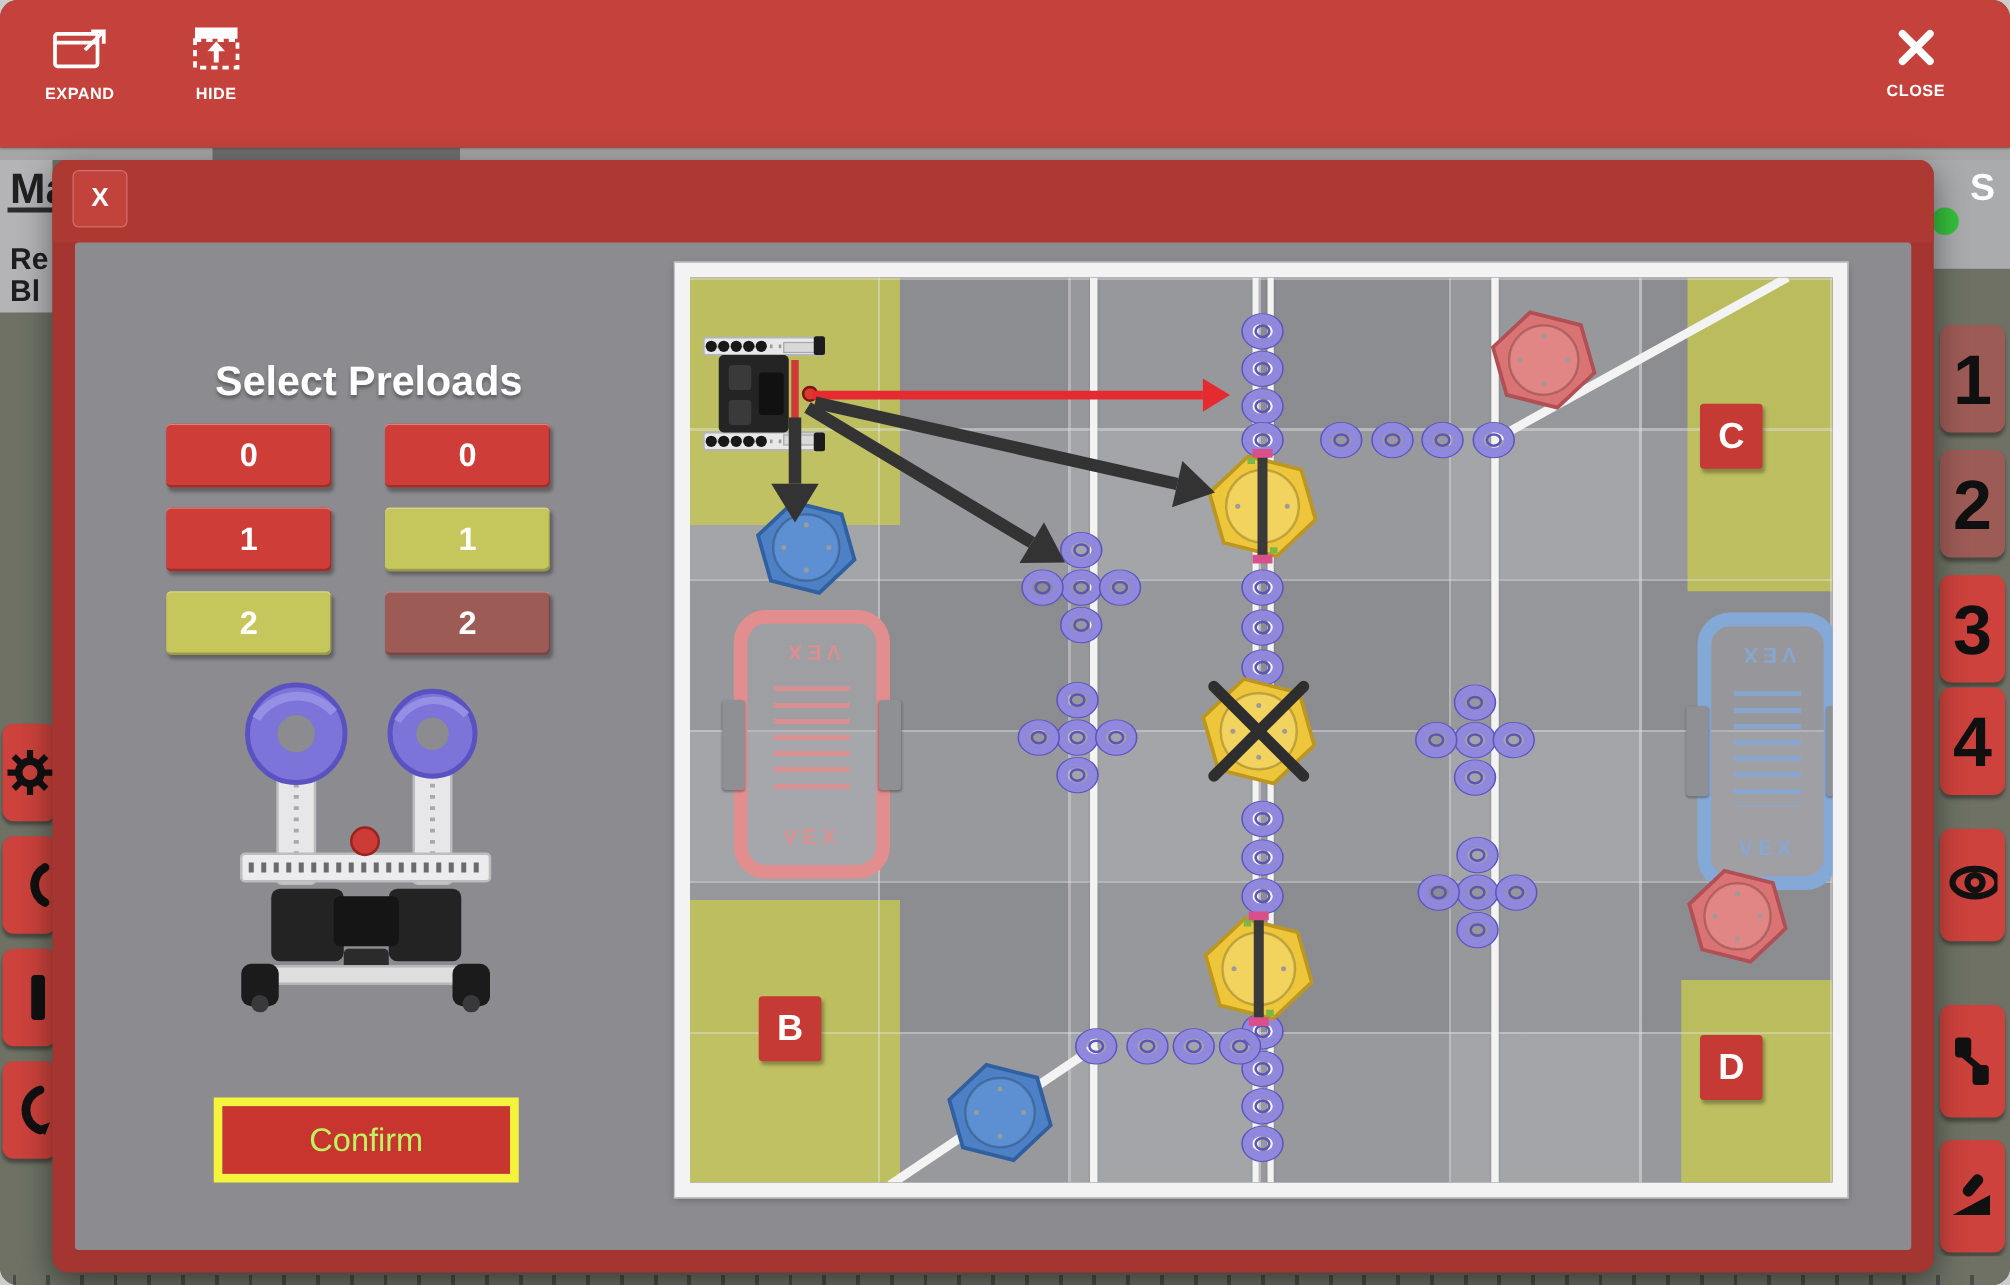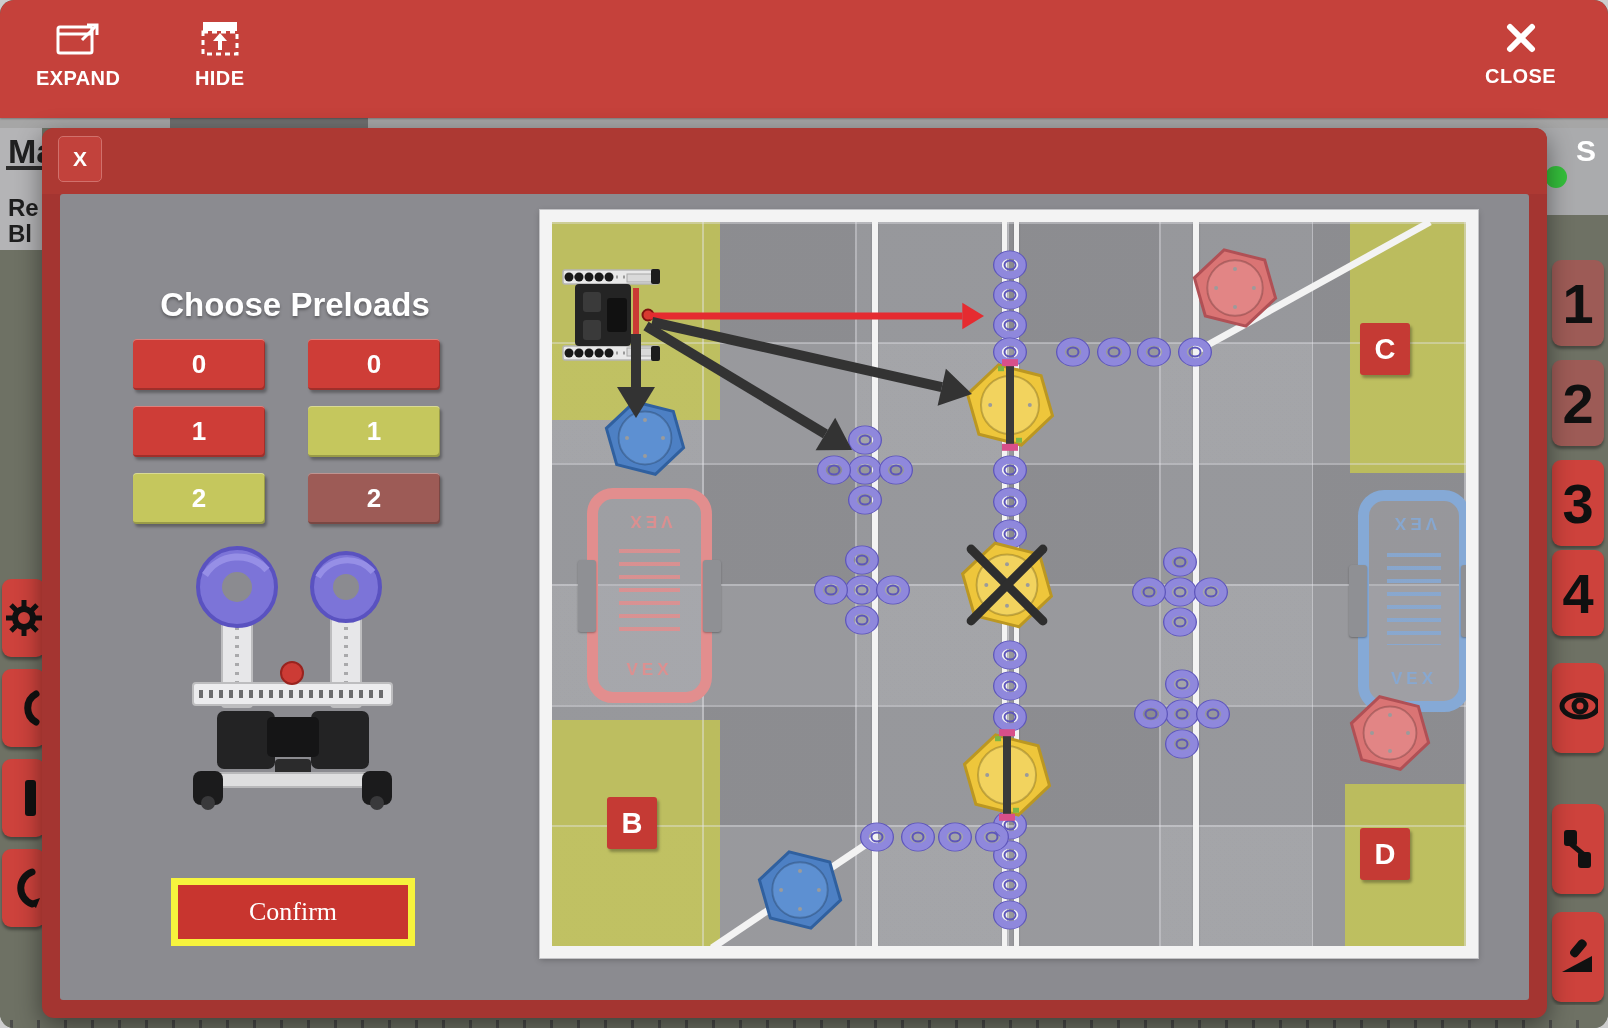--- a/index.html
+++ b/index.html
@@ -3,22 +3,22 @@
 <meta charset="utf-8">
 <style>
   html{background:#cdcdcd;}
   body{margin:0;font-family:"Liberation Sans",sans-serif;-webkit-font-smoothing:antialiased;}
   .screen{position:relative;width:1608px;height:1028px;overflow:hidden;border-radius:14px;background:#6e7164;}
 
   
   .topbar{position:absolute;left:0;top:0;width:1608px;height:118px;background:#c5413b;z-index:5;
           border-radius:14px 14px 0 0;box-shadow:0 1px 2px rgba(0,0,0,.25);}
   .tb-btn{position:absolute;top:20px;display:flex;flex-direction:column;align-items:center;gap:9px;
-          color:#fff;font-size:20px;font-weight:800;letter-spacing:.4px;cursor:pointer;}
-  .tb-expand{left:36px;} .tb-hide{left:152px;margin-left:43px;} .tb-close{right:52px;}
+          color:#fff;font-size:13px;font-weight:800;letter-spacing:.4px;cursor:pointer;}
+  .tb-expand{left:36px;} .tb-hide{left:152px;} .tb-close{right:52px;}
   .tb-btn svg{display:block;}
   .bg-strip{position:absolute;left:0;top:118px;width:1608px;height:10px;background:#a6a6a6;z-index:1;}
   .bg-strip-dark{position:absolute;left:170px;top:0;width:198px;height:10px;background:#6f6f6f;}
   .bg-left-band{position:absolute;left:0;top:128px;width:42px;height:122px;background:#b4b4b6;z-index:1;overflow:hidden;}
   .bg-tab{position:absolute;left:8px;top:4px;font-size:34px;font-weight:800;color:#202020;}
   .bg-tab-underline{position:absolute;left:6px;top:38px;width:44px;height:4px;background:#2c2c2c;}
   .bg-word1{position:absolute;left:8px;top:66px;font-size:24px;font-weight:800;color:#1e1e1e;}
   .bg-word2{position:absolute;left:8px;top:92px;font-size:24px;font-weight:800;color:#1e1e1e;}
   .bg-right-band{position:absolute;left:1537px;top:128px;width:71px;height:87px;background:#aaabad;z-index:1;}
   .bg-s{position:absolute;right:12px;top:6px;font-size:30px;font-weight:800;color:#fff;}
@@ -49,22 +49,22 @@
                     font-weight:700;text-shadow:0 2px 3px rgba(0,0,0,.35);}
   .preload-col{position:absolute;top:145px;display:flex;flex-direction:column;gap:16px;}
   #preload-col-left{left:73px;} #preload-col-right{left:248px;}
   .pl-btn{width:132px;height:51px;border:none;border-radius:4px;color:#fff;font-size:26px;font-weight:700;
           font-family:inherit;cursor:pointer;
           box-shadow:inset 0 1px 0 rgba(255,255,255,.35),inset -1px -2px 0 rgba(0,0,0,.22),2px 3px 3px rgba(0,0,0,.3);}
   .pl-btn.red{background:#ce3d37;} .pl-btn.yellow{background:#c5c75d;} .pl-btn.maroon{background:#9d5b56;}
   .robot-preview{position:absolute;left:115px;top:351px;width:235px;height:265px;}
   .confirm-wrap{position:absolute;left:111px;top:684px;width:244px;height:68px;border:7px solid #f6f33d;
                 background:#f6f33d;box-sizing:border-box;}
-  .confirm{width:100%;height:100%;border:none;background:#c8352f;color:#ffffff;font-size:26px;font-weight:500;
-           font-family:Liberation Serif, serif;cursor:pointer;}
+  .confirm{width:100%;height:100%;border:none;background:#c8352f;color:#bef264;font-size:26px;font-weight:500;
+           font-family:Liberation Sans, sans-serif;cursor:pointer;}
 
   
   .field{position:absolute;left:480px;top:16px;width:938px;height:748px;box-sizing:border-box;
          border:12px solid #f3f3f3;outline:1px solid #c3c3c6;background:#9b9ca0;
          box-shadow:0 2px 6px rgba(0,0,0,.25);}
   .field-inner{position:absolute;left:0;top:0;width:914px;height:724px;overflow:hidden;
          background:
            repeating-linear-gradient(0deg, rgba(255,255,255,.05) 0 120.7px, rgba(0,0,0,.05) 120.7px 241.4px),
            repeating-linear-gradient(90deg, rgba(255,255,255,.04) 0 152.3px, rgba(0,0,0,.05) 152.3px 304.6px),
            #9b9ca0;}
@@ -207,21 +207,21 @@
     </div>
   </header>
 
   <div class="modal">
     <div class="modal-titlebar">
       <button class="modal-x">X</button>
     </div>
     <div class="modal-content">
 
       <div class="left-panel">
-        <div class="preloads-heading">Choose Preloads</div>
+        <div class="preloads-heading">Select Preloads</div>
         <div class="preload-col" id="preload-col-left">
             <button class="pl-btn red">0</button>
             <button class="pl-btn red">1</button>
             <button class="pl-btn yellow">2</button>
           </div>
         <div class="preload-col" id="preload-col-right">
             <button class="pl-btn red">0</button>
             <button class="pl-btn yellow">1</button>
             <button class="pl-btn maroon">2</button>
           </div>

